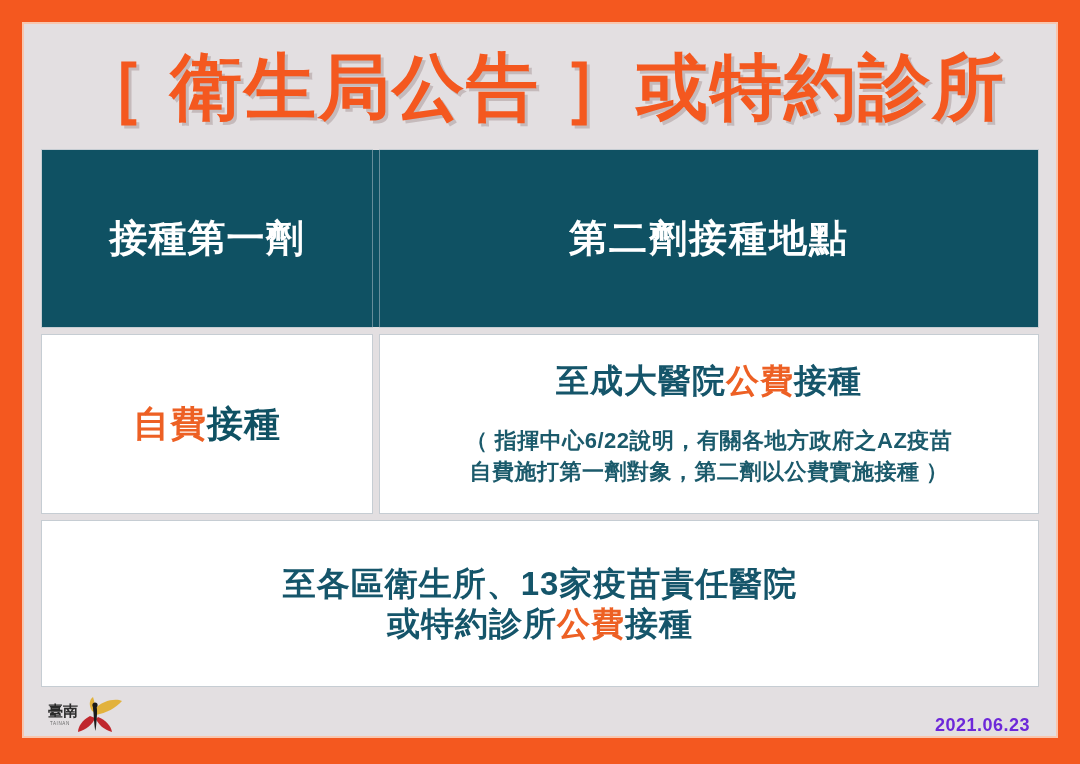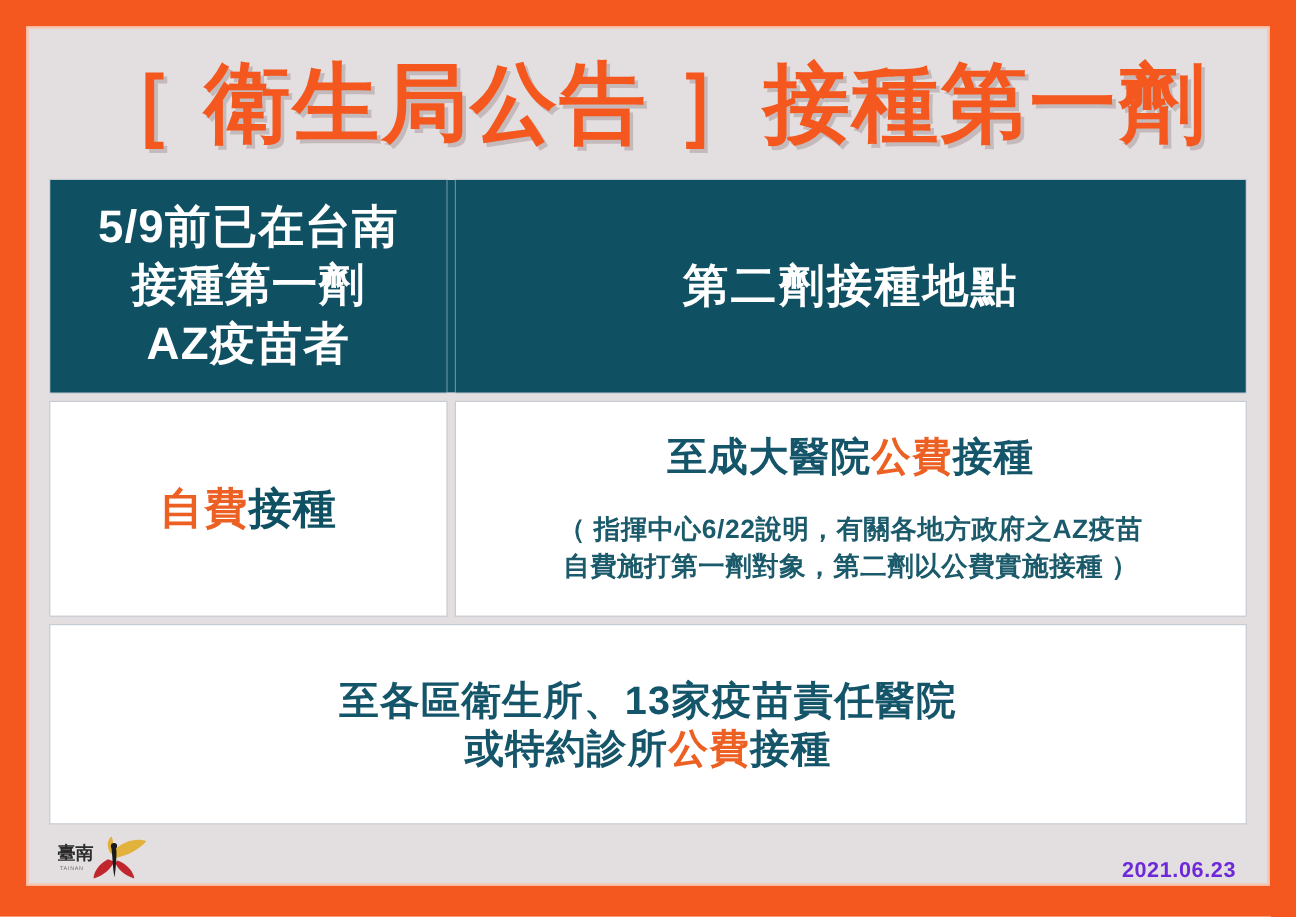--- a/index.html
+++ b/index.html
@@ -150,31 +150,29 @@
     letter-spacing: 0.5px;
   }
 </style>
 </head>
 <body>
 
 <div class="poster">
   <div class="inner">
 
     <div class="title-wrap">
-      <div class="title">［ 衛生局公告 ］接種第一劑</div>
+      <div class="title">［ 衛生局公告 ］或特約診所</div>
     </div>
 
     <div class="table">
 
       <div class="row head">
         <div class="cell col-left head">
           <div class="head-text cell-stack">
-            <span>5/9前已在台南</span>
             <span>接種第一劑</span>
-            <span>AZ疫苗者</span>
           </div>
         </div>
         <div class="cell col-right head">
           <div class="head-text-right">第二劑接種地點</div>
         </div>
       </div>
 
       <div class="row body-row row-1">
         <div class="cell col-left">
           <div class="cat-text">

